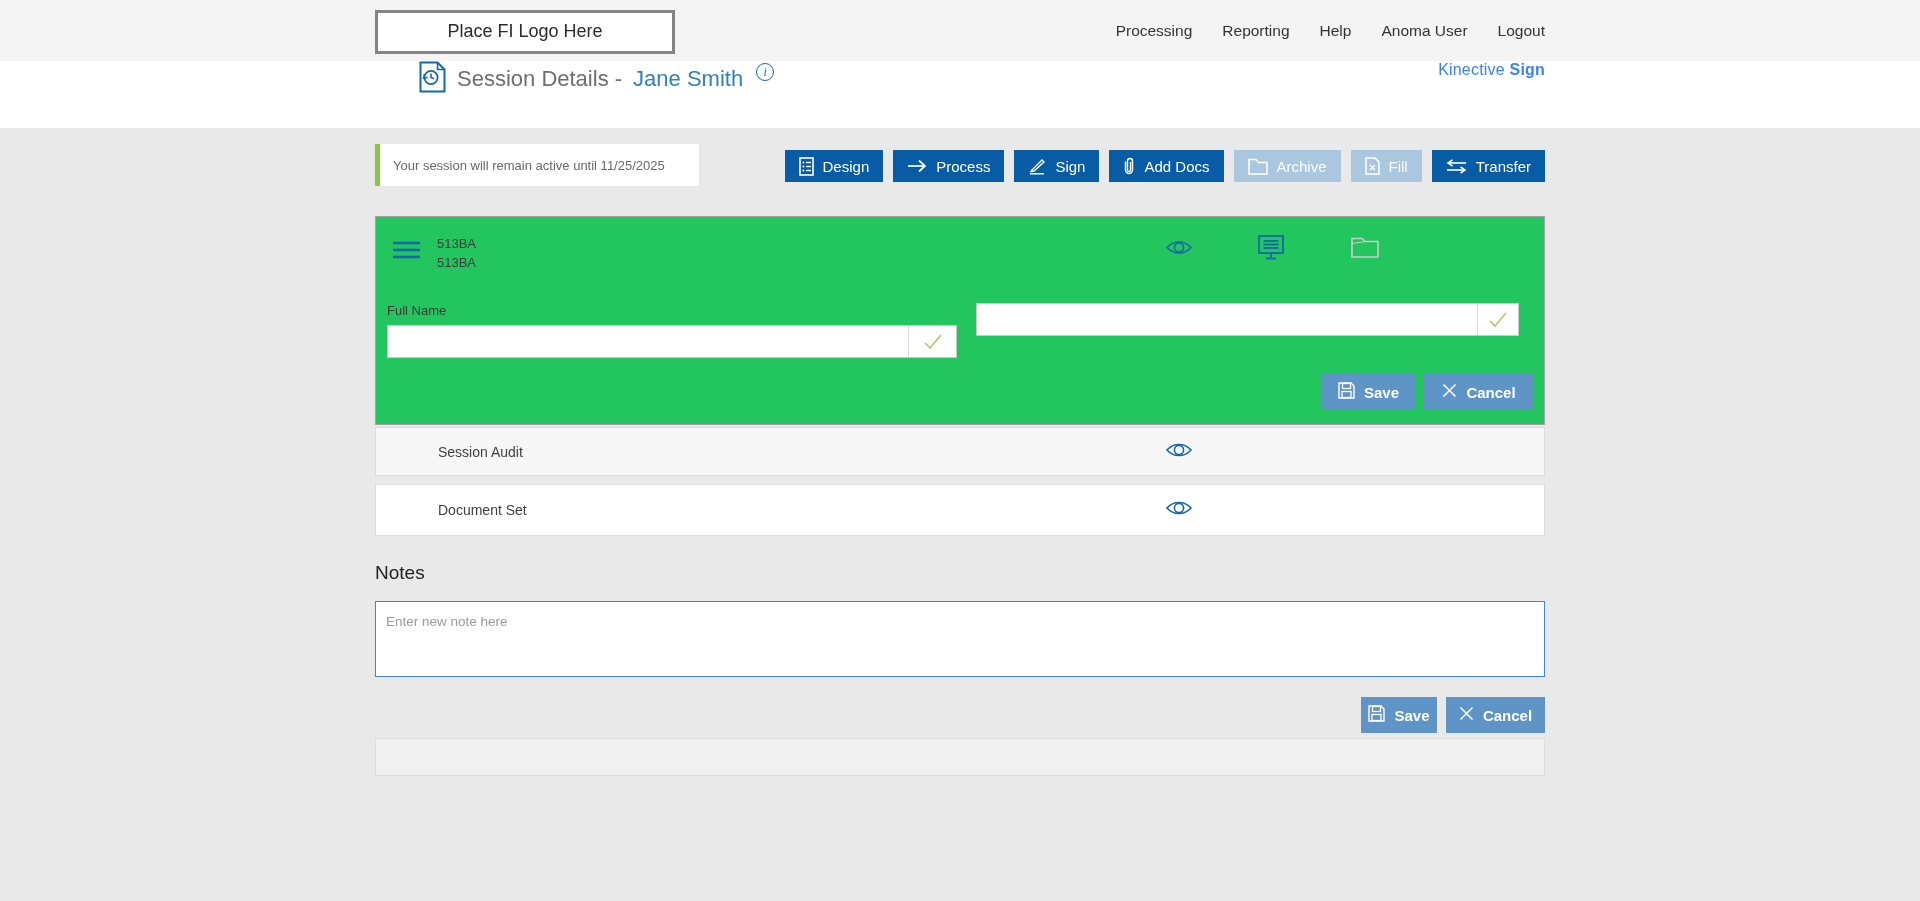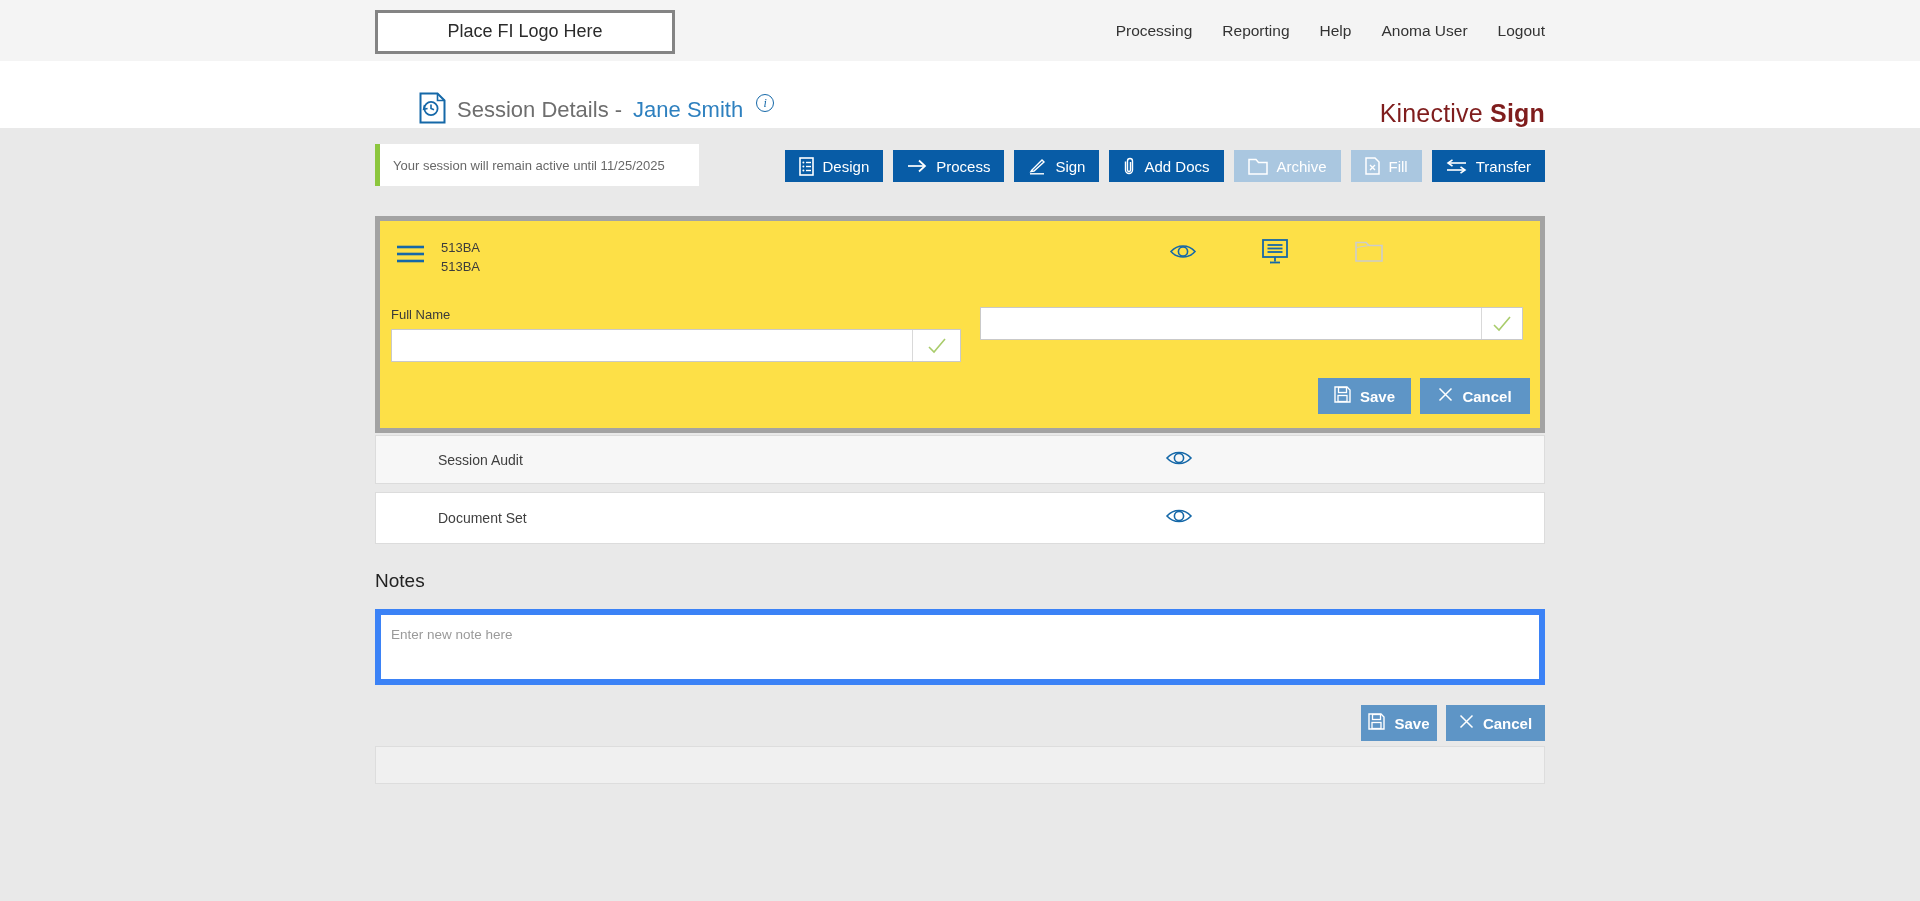--- a/index.html
+++ b/index.html
@@ -18,31 +18,31 @@
     width: 300px; height: 44px; margin-top: 2px;
     background: #fff; border: 3px solid #848484;
     display: flex; align-items: center; justify-content: center;
     font-size: 18px; color: #2b2b2b;
   }
   .nav { margin-left: auto; display: flex; gap: 30px; align-items: center; }
   .nav-item { font-size: 15.5px; color: #333; cursor: pointer; white-space: nowrap; }
 
   
   .header { height: 67px; background: #fff; }
-  .header .container { height: 100%; display: flex; align-items: flex-end; padding-left: 44px; }
+  .header .container { height: 100%; display: flex; align-items: flex-start; padding-left: 44px; }
   .header-left { display: flex; align-items: center; gap: 11px; }
   .header-title { font-size: 22px; color: #6e6e6e; }
   .session-name { font-size: 22px; color: #2e80bf; }
   .info-badge {
     width: 18px; height: 18px; border: 1px solid #1568a8; border-radius: 50%;
     color: #1568a8; font-family: "Liberation Serif", serif; font-style: italic;
     font-size: 12px; display: flex; align-items: center; justify-content: center;
     margin-bottom: 14px; margin-left: 2px; cursor: pointer;
   }
-  .brand { margin-left: auto; font-size: 25px; color: #7f1d1d; letter-spacing: .2px; }
+  .brand { margin-left: auto; font-size: 16px; color: #3b82f6; letter-spacing: .2px; }
   .brand b { font-weight: bold; }
 
   
   .row1 { margin-top: 16px; display: flex; align-items: flex-start; }
   .alert {
     width: 324px; height: 42px; background: #fff;
     border-left: 5px solid #8cc63e;
     display: flex; align-items: center;
     font-size: 13px; color: #686868; padding-left: 13px;
   }
@@ -50,21 +50,21 @@
   .abtn {
     height: 32px; border: none; background: #085ca6; color: #fff;
     font-family: inherit; font-size: 15px; padding: 0 14px;
     display: flex; align-items: center; gap: 9px; cursor: pointer; white-space: nowrap;
   }
   .abtn.disabled { background: #aac7e0; cursor: default; }
   .abtn svg { display: block; }
 
   
   .panel {
-    margin-top: 30px; background: #fde047; border: 5px solid #a3a3a3;
+    margin-top: 30px; background: #22c55e; border: 1px solid #a3a3a3;
     padding: 14px 10px 14px 10px; position: relative;
   }
   .panel-top { display: flex; padding: 4px 0 0 7px; min-height: 44px; }
   .burger { cursor: pointer; margin-top: 6px; }
   .id-stack { margin-left: 17px; font-size: 13px; color: #3c3c3c; line-height: 1.45; }
   .panel-icons { position: absolute; top: 18px; left: 789px; display: flex; align-items: center; }
   .picon { width: 93px; display: flex; justify-content: flex-start; cursor: pointer; }
   .picon.disabled { cursor: default; }
 
   .form-row { display: flex; gap: 19px; margin-top: 28px; padding-left: 1px; }
@@ -98,21 +98,21 @@
   }
   .audit-row { margin-top: 2px; height: 49px; background: #f7f7f7; }
   .doc-row   { margin-top: 8px; height: 52px; background: #fff; }
   .list-label { font-size: 14px; color: #3f3f3f; padding-left: 62px; }
   .row-eye { position: absolute; left: 789px; top: 50%; transform: translateY(-50%); cursor: pointer; }
 
   
   .notes-title { margin-top: 26px; font-size: 19px; color: #222; }
   .notes-area {
     margin-top: 17px; width: 100%; height: 76px; resize: none;
-    border: 6px solid #3b82f6; background: #fff; font-family: inherit;
+    border: 1px solid #3b82f6; background: #fff; font-family: inherit;
     font-size: 13.5px; color: #333; padding: 12px 10px; outline: none; display: block;
   }
   .notes-area::placeholder { color: #9a9a9a; }
   .notes-actions { margin-top: 20px; }
 
   .empty-bar { margin-top: 5px; height: 38px; background: #f0f0f0; border: 1px solid #dddddd; }
 
   svg { flex: none; }
 </style>
 </head>

